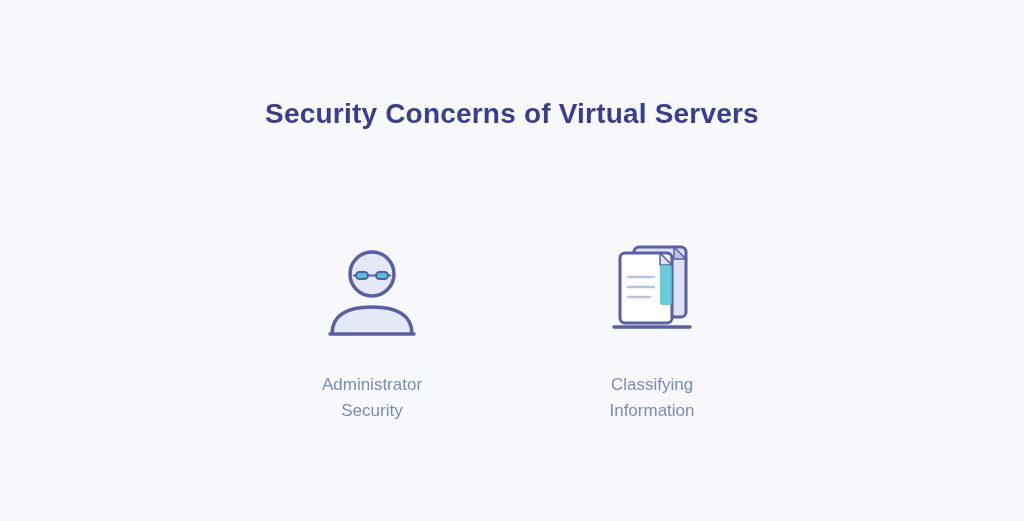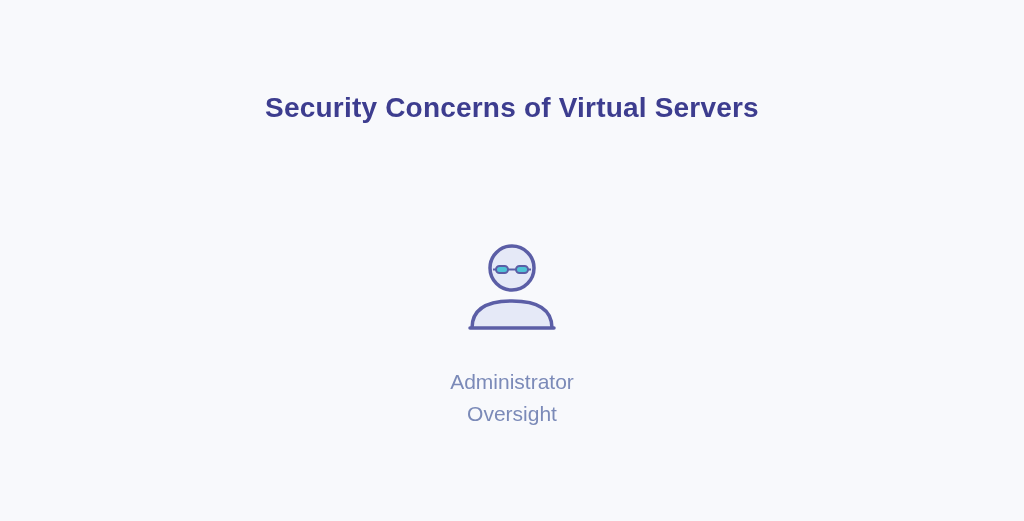--- a/index.html
+++ b/index.html
@@ -54,21 +54,21 @@
     .icon-wrapper {
       width: 130px;
       height: 130px;
       display: flex;
       align-items: center;
       justify-content: center;
       margin-bottom: 18px;
     }
 
     .card-label {
-      font-size: 21px;
+      font-size: 17px;
       color: #7b8ab8;
       text-align: center;
       line-height: 1.5;
     }
 
     
     svg {
       overflow: visible;
     }
   </style>
@@ -94,20 +94,46 @@
 
           <line x1="76" y1="46.5" x2="79" y2="46.5" stroke="#5b5ea6" stroke-width="2"></line>
 
           <path d="M20 105 Q20 78 60 78 Q100 78 100 105" fill="#dde3f5" stroke="#5b5ea6" stroke-width="3.5" fill-opacity="0.7"></path>
 
           <line x1="18" y1="105" x2="102" y2="105" stroke="#5b5ea6" stroke-width="3.5" stroke-linecap="round"></line>
         </svg>
       </div>
       <div class="card-label">
         <span>Administrator</span><br>
-        <span>Oversight</span>
+        <span>Security</span>
       </div>
     </div>
 
 
+    <div class="card">
+      <div class="icon-wrapper">
+        <svg width="120" height="120" viewBox="0 0 120 120">
+
+          <rect x="42" y="18" width="52" height="70" rx="5" fill="#dde3f5" stroke="#5b5ea6" stroke-width="3"></rect>
+
+          <polygon points="82,18 94,30 82,30" fill="#b8c4e8" stroke="#5b5ea6" stroke-width="1.5"></polygon>
+
+          <rect x="28" y="24" width="52" height="70" rx="5" fill="white" stroke="#5b5ea6" stroke-width="3"></rect>
+
+          <polygon points="68,24 80,36 68,36" fill="#dde3f5" stroke="#5b5ea6" stroke-width="1.5"></polygon>
+
+          <rect x="68" y="36" width="12" height="40" rx="2" fill="#4fc3d6" opacity="0.85"></rect>
+
+          <line x1="36" y1="48" x2="62" y2="48" stroke="#b8c4e8" stroke-width="2.5" stroke-linecap="round"></line>
+          <line x1="36" y1="58" x2="62" y2="58" stroke="#b8c4e8" stroke-width="2.5" stroke-linecap="round"></line>
+          <line x1="36" y1="68" x2="58" y2="68" stroke="#b8c4e8" stroke-width="2.5" stroke-linecap="round"></line>
+
+          <line x1="22" y1="98" x2="98" y2="98" stroke="#5b5ea6" stroke-width="3.5" stroke-linecap="round"></line>
+        </svg>
+      </div>
+      <div class="card-label">
+        <span>Classifying</span><br>
+        <span>Information</span>
+      </div>
+    </div>
 
   </div>
 </div>
 
 </body></html>

